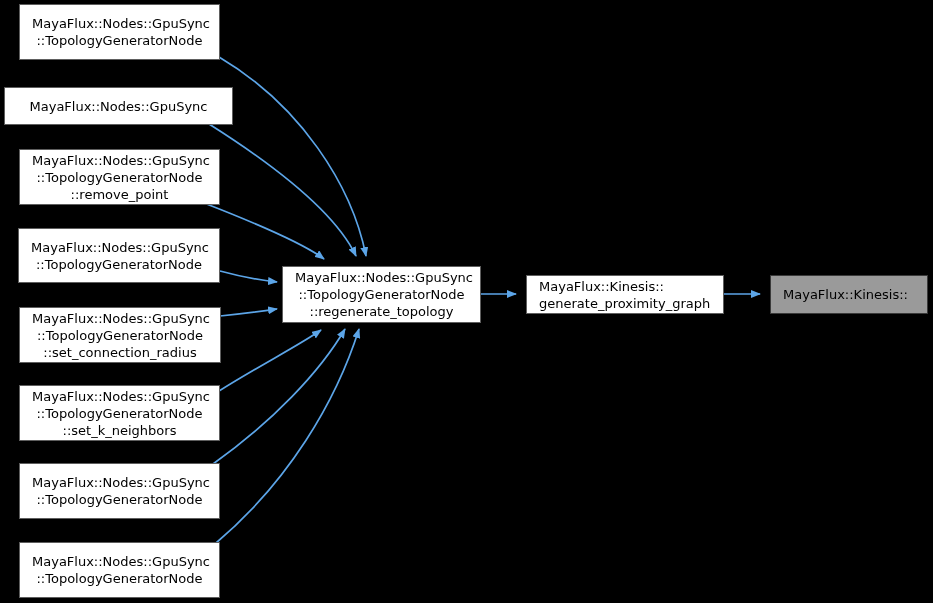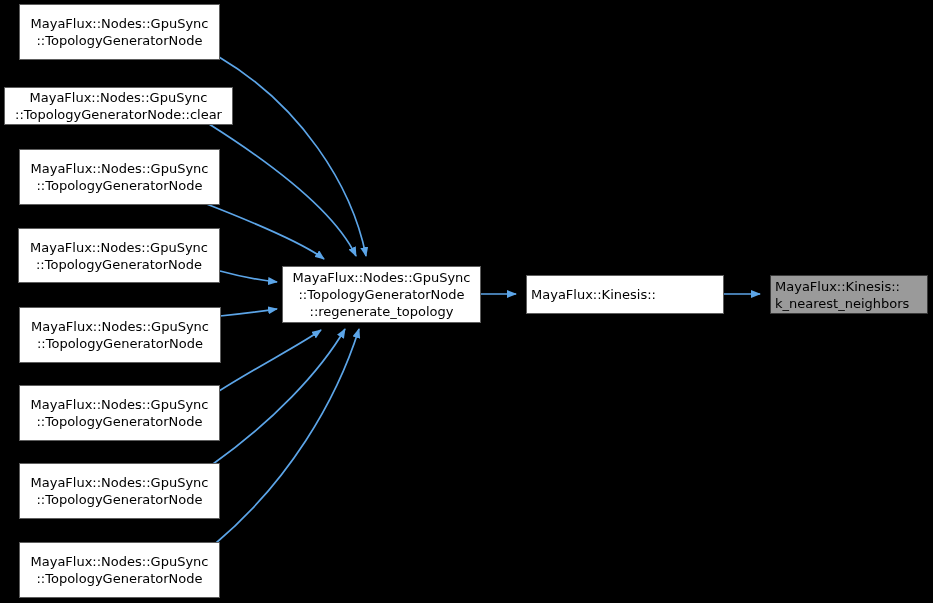--- a/index.html
+++ b/index.html
@@ -12,21 +12,21 @@
   }
   #edges{position:absolute;left:0;top:0;pointer-events:none;}
   .edge{stroke:var(--edge,#5ca5e8);stroke-width:1.7;fill:none;}
   .node{
     position:absolute;box-sizing:border-box;
     background:var(--node-fill,#fff);
     border:1.5px solid var(--node-border,#5e5e5e);
     color:var(--node-text,#000);
     font-size:13px;line-height:17px;text-align:center;
     display:flex;flex-direction:column;justify-content:center;
-    padding:1px 4px;white-space:nowrap;cursor:pointer;
+    padding:1px 12px;white-space:nowrap;cursor:pointer;
   }
   .node.highlight{
     background:var(--hl-fill,#9a9a9a);
     border-color:var(--hl-border,#3a3a3a);
     cursor:default;
   }
   .node .ln{pointer-events:none;}
 </style>
 </head>
 <body>
@@ -51,61 +51,63 @@
     <path class="edge" d="M724,294 L760,294" marker-end="url(#arrow)" stroke="#5ca5e8"></path>
   </svg>
 
   <div class="node" style="left:19px;top:4px;width:201px;height:56px;">
     <div class="ln">MayaFlux::Nodes::GpuSync</div>
     <div class="ln">::TopologyGeneratorNode</div>
   </div>
 
   <div class="node" style="left:4px;top:87px;width:229px;height:38px;">
     <div class="ln">MayaFlux::Nodes::GpuSync</div>
-    <div class="ln">::TopologyGeneratorNode::clear</div>
   </div>
 
   <div class="node" style="left:19px;top:149px;width:201px;height:56px;">
     <div class="ln">MayaFlux::Nodes::GpuSync</div>
     <div class="ln">::TopologyGeneratorNode</div>
+    <div class="ln">::remove_point</div>
   </div>
 
   <div class="node" style="left:18px;top:228px;width:202px;height:55px;">
     <div class="ln">MayaFlux::Nodes::GpuSync</div>
     <div class="ln">::TopologyGeneratorNode</div>
   </div>
 
   <div class="node" style="left:19px;top:307px;width:202px;height:56px;">
     <div class="ln">MayaFlux::Nodes::GpuSync</div>
     <div class="ln">::TopologyGeneratorNode</div>
+    <div class="ln">::set_connection_radius</div>
   </div>
 
   <div class="node" style="left:19px;top:385px;width:201px;height:56px;">
     <div class="ln">MayaFlux::Nodes::GpuSync</div>
     <div class="ln">::TopologyGeneratorNode</div>
+    <div class="ln">::set_k_neighbors</div>
   </div>
 
   <div class="node" style="left:19px;top:463px;width:201px;height:56px;">
     <div class="ln">MayaFlux::Nodes::GpuSync</div>
     <div class="ln">::TopologyGeneratorNode</div>
   </div>
 
   <div class="node" style="left:19px;top:542px;width:201px;height:56px;">
     <div class="ln">MayaFlux::Nodes::GpuSync</div>
     <div class="ln">::TopologyGeneratorNode</div>
   </div>
 
   <div class="node" style="left:282px;top:266px;width:199px;height:57px;">
     <div class="ln">MayaFlux::Nodes::GpuSync</div>
     <div class="ln">::TopologyGeneratorNode</div>
     <div class="ln">::regenerate_topology</div>
   </div>
 
   <div class="node" style="left:526px;top:275px;width:198px;height:39px;text-align:left;">
     <div class="ln">MayaFlux::Kinesis::</div>
+    <div class="ln">generate_proximity_graph</div>
   </div>
 
   <div class="node highlight" style="left:770px;top:275px;width:158px;height:39px;text-align:left;">
     <div class="ln">MayaFlux::Kinesis::</div>
-    <div class="ln">k_nearest_neighbors</div>
   </div>
 
 </div>
 
 </body></html>

